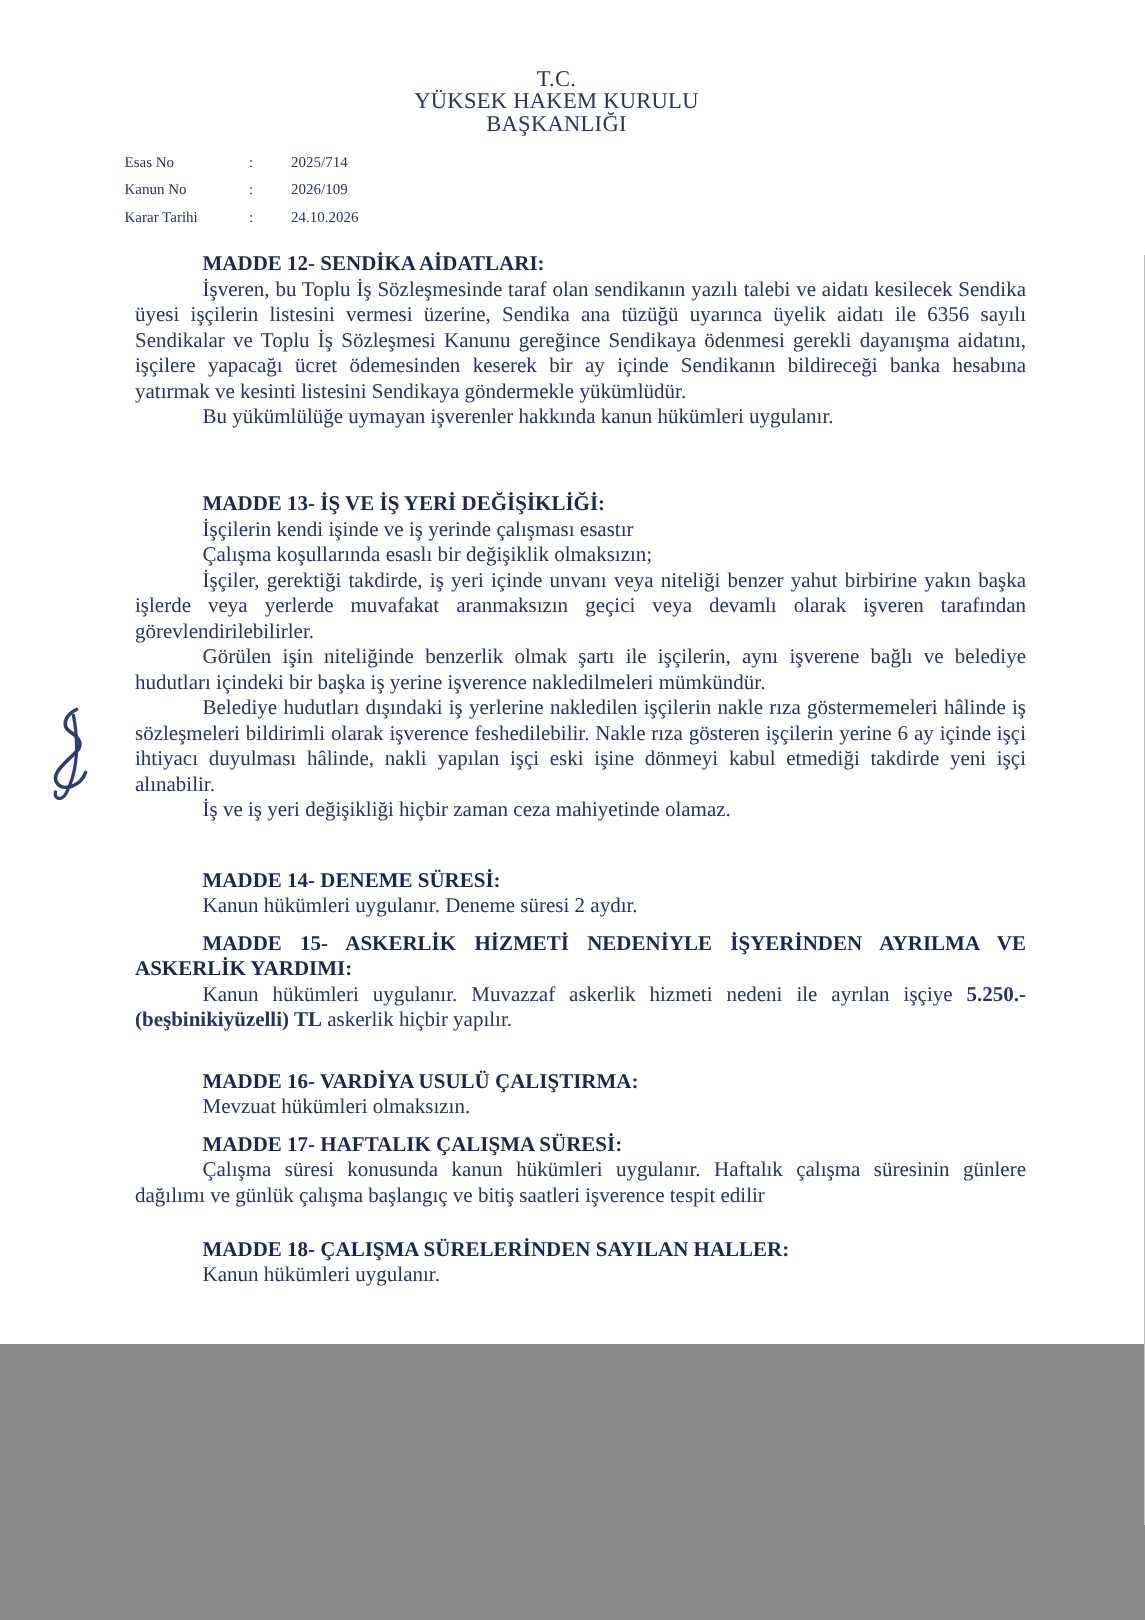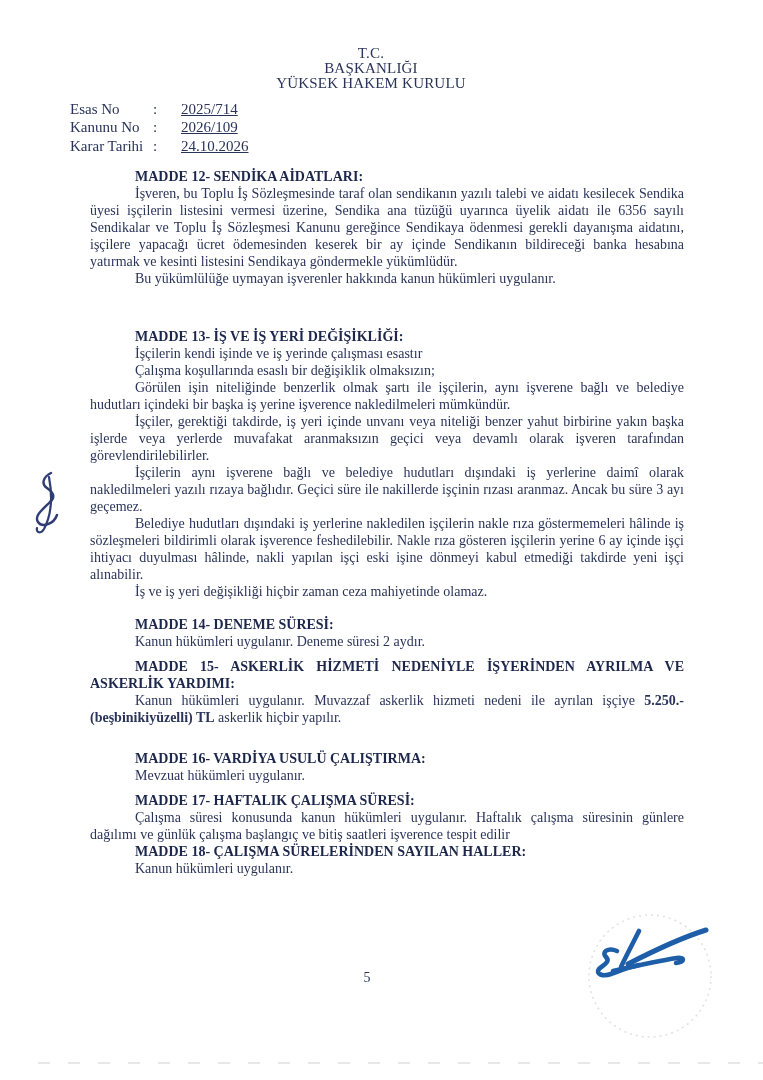--- a/index.html
+++ b/index.html
@@ -1,59 +1,58 @@
 <!DOCTYPE html>
 <html style="--paper: #ffffff; --ink: #2a3459; --heading-ink: #1d274c;"><head>
 <meta charset="utf-8">
 <style>
   html, body { margin: 0; padding: 0; background: #888; }
   .page {
     position: relative;
     width: 763px;
-    height: 1080px;
+    height: 896px;
     margin: 0 auto;
     background: var(--paper, #ffffff);
     overflow: hidden;
     font-family: "Liberation Serif", serif;
     color: var(--ink, #2a3459);
   }
   .doc-header {
     position: absolute;
     top: 46px;
     left: 74px;
     width: 594px;
     text-align: center;
     font-size: 15px;
     line-height: 15px;
     letter-spacing: 0.2px;
   }
   .meta {
     position: absolute;
     top: 100px;
-    left: 70px;
-    font-size: 15px;
+    left: 83px;
+    font-size: 10px;
     line-height: 18.3px;
-    text-decoration: underline;
   }
   .meta-label { display: inline-block; width: 83px; }
   .meta-sep   { display: inline-block; width: 28px; }
   .content {
     position: absolute;
     top: 160px;
     left: 90px;
     width: 594px;
     font-size: 14px;
     line-height: 17px;
   }
   .article { margin-top: 8px; }
   .article:nth-child(1) { margin-top: 8px; }
   .article:nth-child(2) { margin-top: 41px; }
-  .article:nth-child(3) { margin-top: 16px; }
+  .article:nth-child(3) { margin-top: 30px; }
   .article:nth-child(5) { margin-top: 24px; }
-  .article:nth-child(7) { margin-top: 0; }
+  .article:nth-child(7) { margin-top: 19px; }
   .article-heading {
     font-weight: 700;
     text-indent: 45px;
     text-align: justify;
     color: var(--heading-ink, #1d274c);
   }
   .para {
     text-indent: 45px;
     text-align: justify;
     margin: 0;
@@ -79,30 +78,30 @@
     opacity: 0.6;
   }
 </style>
 </head>
 <body>
 
 <div class="page">
 
   <div class="doc-header">
     <div>T.C.</div>
+    <div>YÜKSEK HAKEM KURULU</div>
     <div>BAŞKANLIĞI</div>
-    <div>YÜKSEK HAKEM KURULU</div>
   </div>
 
   <div class="meta">
     <div class="meta-row">
       <span class="meta-label">Esas No</span><span class="meta-sep">:</span><span class="meta-value">2025/714</span>
     </div>
     <div class="meta-row">
-      <span class="meta-label">Kanunu No</span><span class="meta-sep">:</span><span class="meta-value">2026/109</span>
+      <span class="meta-label">Kanun No</span><span class="meta-sep">:</span><span class="meta-value">2026/109</span>
     </div>
     <div class="meta-row">
       <span class="meta-label">Karar Tarihi</span><span class="meta-sep">:</span><span class="meta-value">24.10.2026</span>
     </div>
   </div>
 
   <svg class="paraph-svg" width="48" height="80" viewBox="0 0 48 80" fill="none">
     <path d="M29 5 C21 9 19 16 25 20 C31 24 34 29 28 34 C20 42 12 48 16 54 C20 60 32 56 35 47" stroke="#2f3d75" stroke-width="2.4" stroke-linecap="round" fill="none"></path>
     <path d="M27 9 C30 25 31 44 22 61 C19 66 14 65 15 60" stroke="#2f3d75" stroke-width="2.2" stroke-linecap="round" fill="none"></path>
   </svg>
@@ -110,37 +109,36 @@
   <div id="articles" class="content">
       <div class="article">
         <div class="article-heading">MADDE 12-  SENDİKA AİDATLARI:</div>
         <div class="para"><span>İşveren, bu Toplu İş Sözleşmesinde taraf olan sendikanın yazılı talebi ve aidatı kesilecek Sendika üyesi işçilerin listesini vermesi üzerine, Sendika ana tüzüğü uyarınca üyelik aidatı ile 6356 sayılı Sendikalar ve Toplu İş Sözleşmesi Kanunu gereğince Sendikaya ödenmesi gerekli dayanışma aidatını, işçilere yapacağı ücret ödemesinden keserek bir ay içinde Sendikanın bildireceği banka hesabına yatırmak ve kesinti listesini Sendikaya göndermekle yükümlüdür.</span></div>
         <div class="para"><span>Bu yükümlülüğe uymayan işverenler hakkında kanun hükümleri uygulanır.</span></div>
       </div>
       <div class="article">
         <div class="article-heading">MADDE 13-  İŞ VE İŞ YERİ DEĞİŞİKLİĞİ:</div>
         <div class="para"><span>İşçilerin kendi işinde ve iş yerinde çalışması esastır</span></div>
         <div class="para"><span>Çalışma koşullarında esaslı bir değişiklik olmaksızın;</span></div>
+        <div class="para"><span>İşçiler, gerektiği takdirde, iş yeri içinde unvanı veya niteliği benzer yahut birbirine yakın başka işlerde veya yerlerde muvafakat aranmaksızın geçici veya devamlı olarak işveren tarafından görevlendirilebilirler.</span></div>
         <div class="para"><span>Görülen işin niteliğinde benzerlik olmak şartı ile işçilerin, aynı işverene bağlı ve belediye hudutları içindeki bir başka iş yerine işverence nakledilmeleri mümkündür.</span></div>
-        <div class="para"><span>İşçiler, gerektiği takdirde, iş yeri içinde unvanı veya niteliği benzer yahut birbirine yakın başka işlerde veya yerlerde muvafakat aranmaksızın geçici veya devamlı olarak işveren tarafından görevlendirilebilirler.</span></div>
-        <div class="para"><span>İşçilerin aynı işverene bağlı ve belediye hudutları dışındaki iş yerlerine daimî olarak nakledilmeleri yazılı rızaya bağlıdır. Geçici süre ile nakillerde işçinin rızası aranmaz.  Ancak bu süre 3 ayı geçemez.</span></div>
         <div class="para"><span>Belediye hudutları dışındaki iş yerlerine nakledilen işçilerin nakle rıza göstermemeleri hâlinde iş sözleşmeleri bildirimli olarak işverence feshedilebilir. Nakle rıza gösteren işçilerin yerine 6 ay içinde işçi ihtiyacı duyulması hâlinde, nakli yapılan işçi eski işine dönmeyi kabul etmediği takdirde yeni işçi alınabilir.</span></div>
         <div class="para"><span>İş ve iş yeri değişikliği hiçbir zaman ceza mahiyetinde olamaz.</span></div>
       </div>
       <div class="article">
         <div class="article-heading">MADDE 14-  DENEME SÜRESİ:</div>
         <div class="para"><span>Kanun hükümleri uygulanır. Deneme süresi 2 aydır.</span></div>
       </div>
       <div class="article">
         <div class="article-heading">MADDE 15-  ASKERLİK HİZMETİ NEDENİYLE İŞYERİNDEN AYRILMA VE ASKERLİK YARDIMI:</div>
         <div class="para"><span>Kanun hükümleri uygulanır. Muvazzaf askerlik hizmeti nedeni ile ayrılan işçiye </span><b>5.250.- (beşbinikiyüzelli) TL</b><span> askerlik hiçbir yapılır.</span></div>
       </div>
       <div class="article">
         <div class="article-heading">MADDE 16-  VARDİYA USULÜ ÇALIŞTIRMA:</div>
-        <div class="para"><span>Mevzuat hükümleri uygulanır.</span></div>
+        <div class="para"><span>Mevzuat hükümleri olmaksızın.</span></div>
       </div>
       <div class="article">
         <div class="article-heading">MADDE 17-  HAFTALIK ÇALIŞMA SÜRESİ:</div>
         <div class="para"><span>Çalışma süresi konusunda kanun hükümleri uygulanır. Haftalık çalışma süresinin günlere dağılımı ve günlük çalışma başlangıç ve bitiş saatleri işverence tespit edilir</span></div>
       </div>
       <div class="article">
         <div class="article-heading">MADDE 18-  ÇALIŞMA SÜRELERİNDEN SAYILAN HALLER:</div>
         <div class="para"><span>Kanun hükümleri uygulanır.</span></div>
       </div>
     </div>

